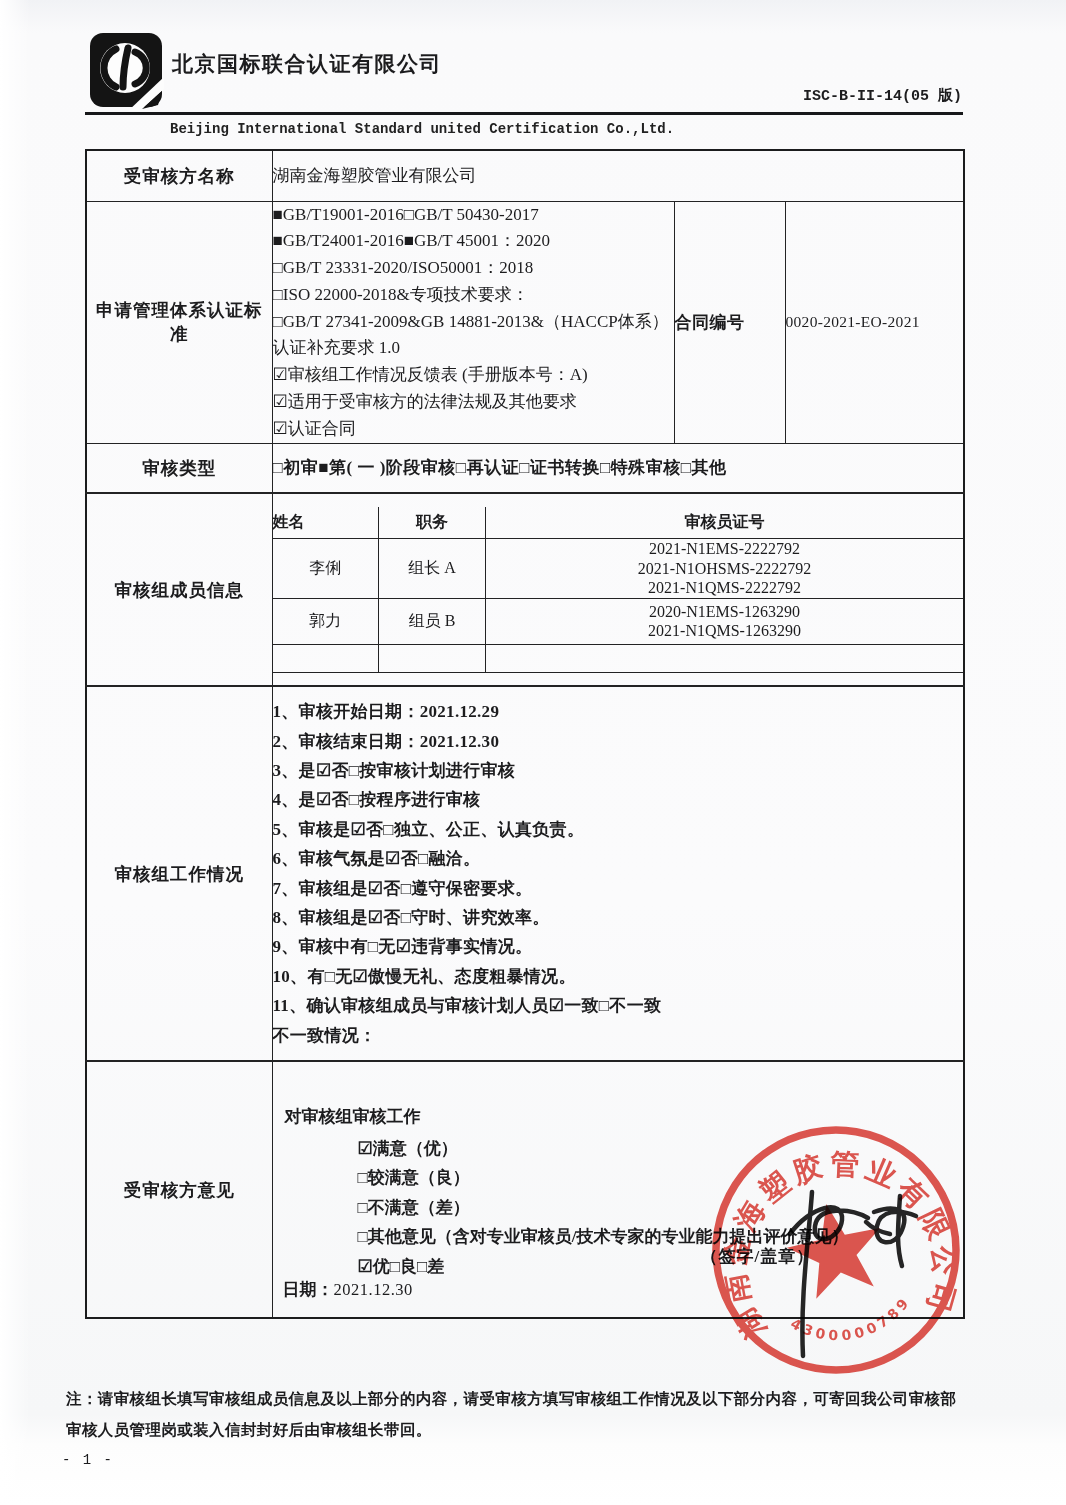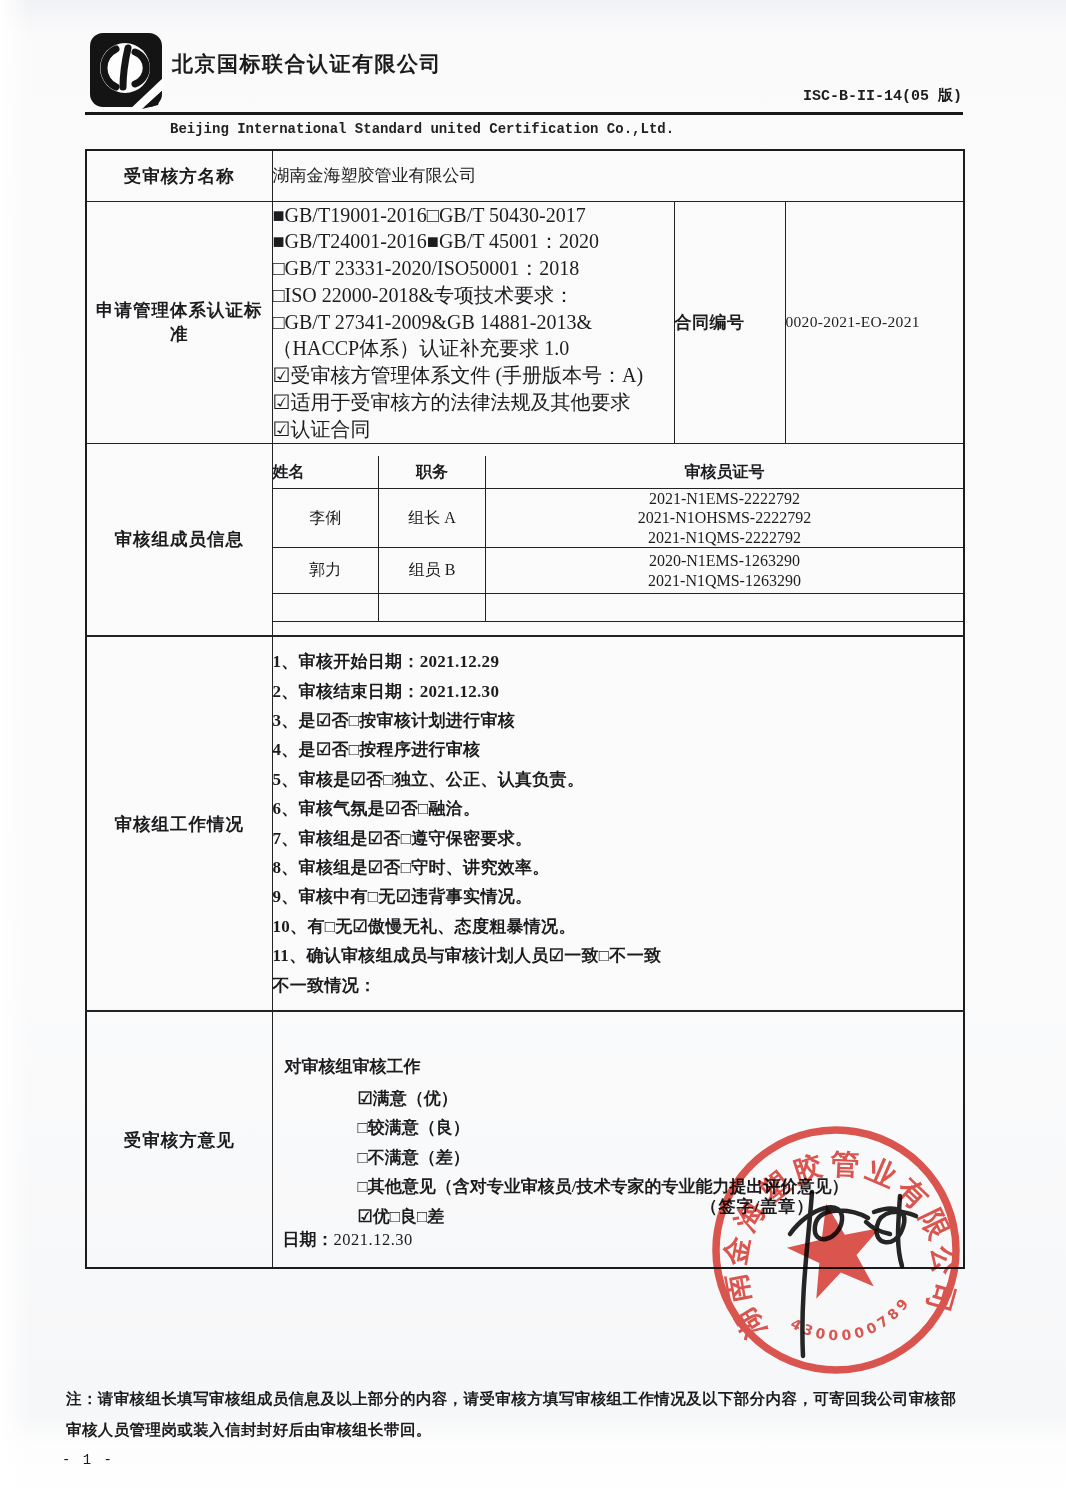--- a/index.html
+++ b/index.html
@@ -25,21 +25,21 @@
   .header-rule{position:absolute;left:85px;top:112px;width:878px;height:3px;background:#17181a;}
   .form-title{position:absolute;left:0;top:120px;width:1066px;text-align:center;
     font-size:23px;font-weight:700;letter-spacing:6px;}
   
   table.main{position:absolute;left:85px;top:149px;width:878px;border-collapse:collapse;table-layout:fixed;}
   table.main td{border:1.5px solid #232324;vertical-align:middle;padding:0;}
   table.main{border:2.5px solid #1b1c1d;}
   td.lbl{text-align:center;font-weight:700;font-size:17.5px;letter-spacing:1px;}
   tr.sep-strong > td{border-bottom-width:2.5px;}
   .auditee-val{font-size:17px;padding-left:13px;}
-  .standards{font-size:20px;line-height:26.8px;padding:7px 2px 2px 13px;}
+  .standards{font-size:17px;line-height:26.8px;padding:7px 2px 2px 13px;}
   .contract-lbl{font-weight:700;font-size:17px;padding-left:3px;letter-spacing:0.5px;}
   .contract-val{font-size:15.5px;padding-left:7px;letter-spacing:0.3px;}
   .audit-type{font-size:17px;font-weight:600;padding-left:13px;letter-spacing:0.5px;}
   
   table.members{width:100%;height:100%;border-collapse:collapse;table-layout:fixed;padding-left:19px;}
   table.members td{border:1.5px solid #232324;font-size:16px;}
   table.members tr:first-child td{border-top:none;}
   table.members tr:last-child td{border-bottom:none;}
   table.members td:first-child{border-left:none;}
   table.members td:last-child{border-right:none;}
@@ -100,28 +100,32 @@
     </tr>
 
     <tr style="height:240px">
       <td class="lbl">申请管理体系认证标准</td>
       <td class="standards">
         <div>■GB/T19001-2016□GB/T 50430-2017</div>
         <div>■GB/T24001-2016■GB/T 45001：2020</div>
         <div>□GB/T 23331-2020/ISO50001：2018</div>
         <div>□ISO 22000-2018&amp;专项技术要求：</div>
         <div>□GB/T 27341-2009&amp;GB 14881-2013&amp;（HACCP体系）认证补充要求 1.0</div>
-        <div>☑受审核方管理体系文件 (手册版本号：A)</div>
+        <div>☑审核组工作情况反馈表 (手册版本号：A)</div>
         <div>☑适用于受审核方的法律法规及其他要求</div>
         <div>☑认证合同</div>
       </td>
       <td class="contract-lbl">合同编号</td>
       <td class="contract-val">0020-2021-EO-2021</td>
     </tr>
 
+    <tr class="sep-strong" style="height:50px">
+      <td class="lbl">审核类型</td>
+      <td colspan="3" class="audit-type">□初审■第( 一 )阶段审核□再认证□证书转换□特殊审核□其他</td>
+    </tr>
 
     <tr class="sep-strong" style="height:193px">
       <td class="lbl">审核组成员信息</td>
       <td colspan="3" style="padding:0;">
         <table class="members">
           <colgroup>
                 <col style="width:106px">
                 <col style="width:107px">
                 <col>
               </colgroup>

